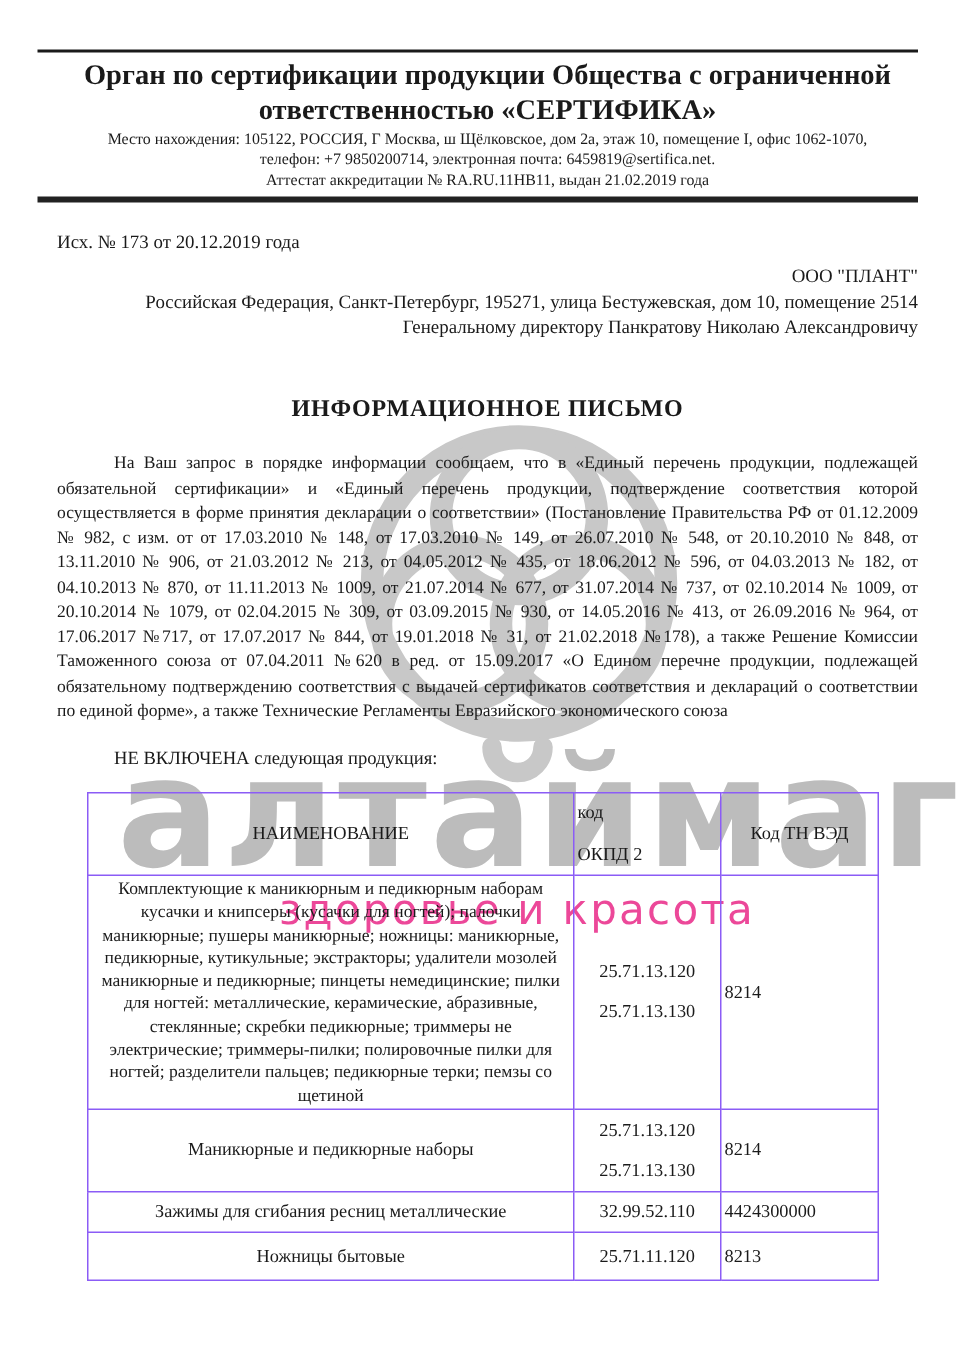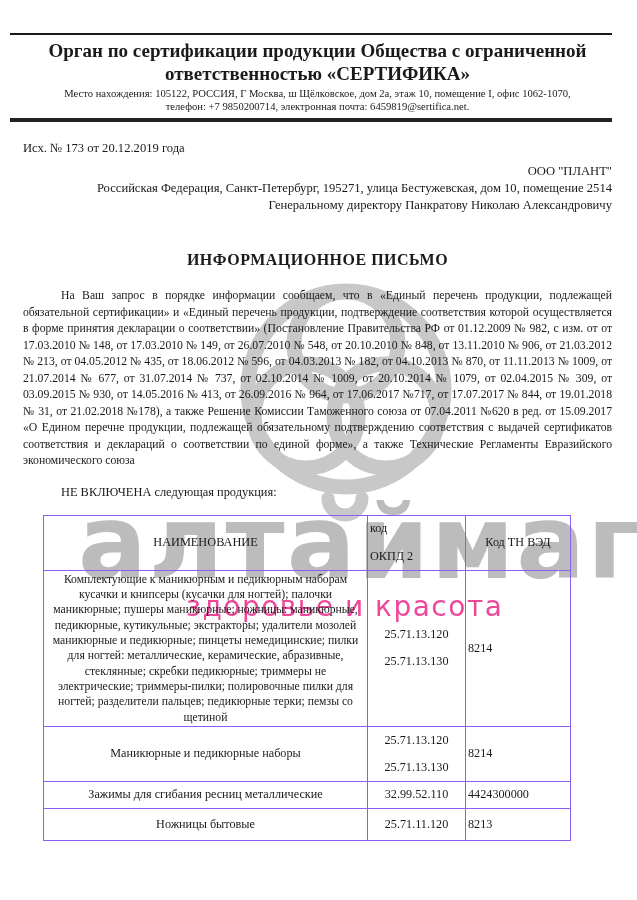--- a/index.html
+++ b/index.html
@@ -20,21 +20,21 @@
     font-weight:bold;font-size:102px;line-height:1;
     letter-spacing:2px;color:#bcbcbc;white-space:nowrap;
   }
   .wm-tagline{
     position:absolute;left:186px;top:593px;
     font-family:"DejaVu Sans",sans-serif;
     font-size:28px;line-height:1;letter-spacing:1.5px;
     color:#ec4899;white-space:nowrap;
   }
   
-  .content{position:relative;z-index:1;padding:0 25px 0 23px;}
+  .content{position:relative;z-index:1;padding:0 25px 0 38px;}
   .rule-top{margin-top:33px;border-top:2px solid #1a1a1a;margin-left:-13px;}
   .org-name{
     margin-top:4px;text-align:center;
     font-weight:bold;font-size:19px;line-height:1.22;
   }
   .org-address{text-align:center;font-size:10.6px;line-height:1.24;margin-top:2px;}
   .rule-thick{margin-top:4px;border-top:4px solid #222;margin-left:-13px;}
   .ref-line{margin-top:19px;font-size:12.6px;}
   .recipient{margin-top:7px;text-align:right;font-size:12.6px;line-height:1.37;}
   .letter-title{margin-top:37px;text-align:center;font-weight:bold;font-size:16px;letter-spacing:.5px;}
@@ -90,20 +90,21 @@
 
   <div class="content">
 
     <div class="rule-top"></div>
 
     <div class="org-name">Орган по сертификации продукции Общества с ограниченной ответственностью «СЕРТИФИКА»</div>
 
     <div class="org-address">
       <div>Место нахождения: 105122, РОССИЯ, Г Москва, ш Щёлковское, дом 2а, этаж 10, помещение I, офис 1062-1070,</div>
       <div>телефон: +7 9850200714, электронная почта: 6459819@sertifica.net.</div>
+      <div>Аттестат аккредитации № RA.RU.11НВ11, выдан 21.02.2019 года</div>
     </div>
 
     <div class="rule-thick"></div>
 
     <div class="ref-line">Исх. № 173 от 20.12.2019 года</div>
 
     <div class="recipient">
       <div>ООО "ПЛАНТ"</div>
       <div>Российская Федерация, Санкт-Петербург, 195271, улица Бестужевская, дом 10, помещение 2514</div>
       <div>Генеральному директору Панкратову Николаю Александровичу</div>

